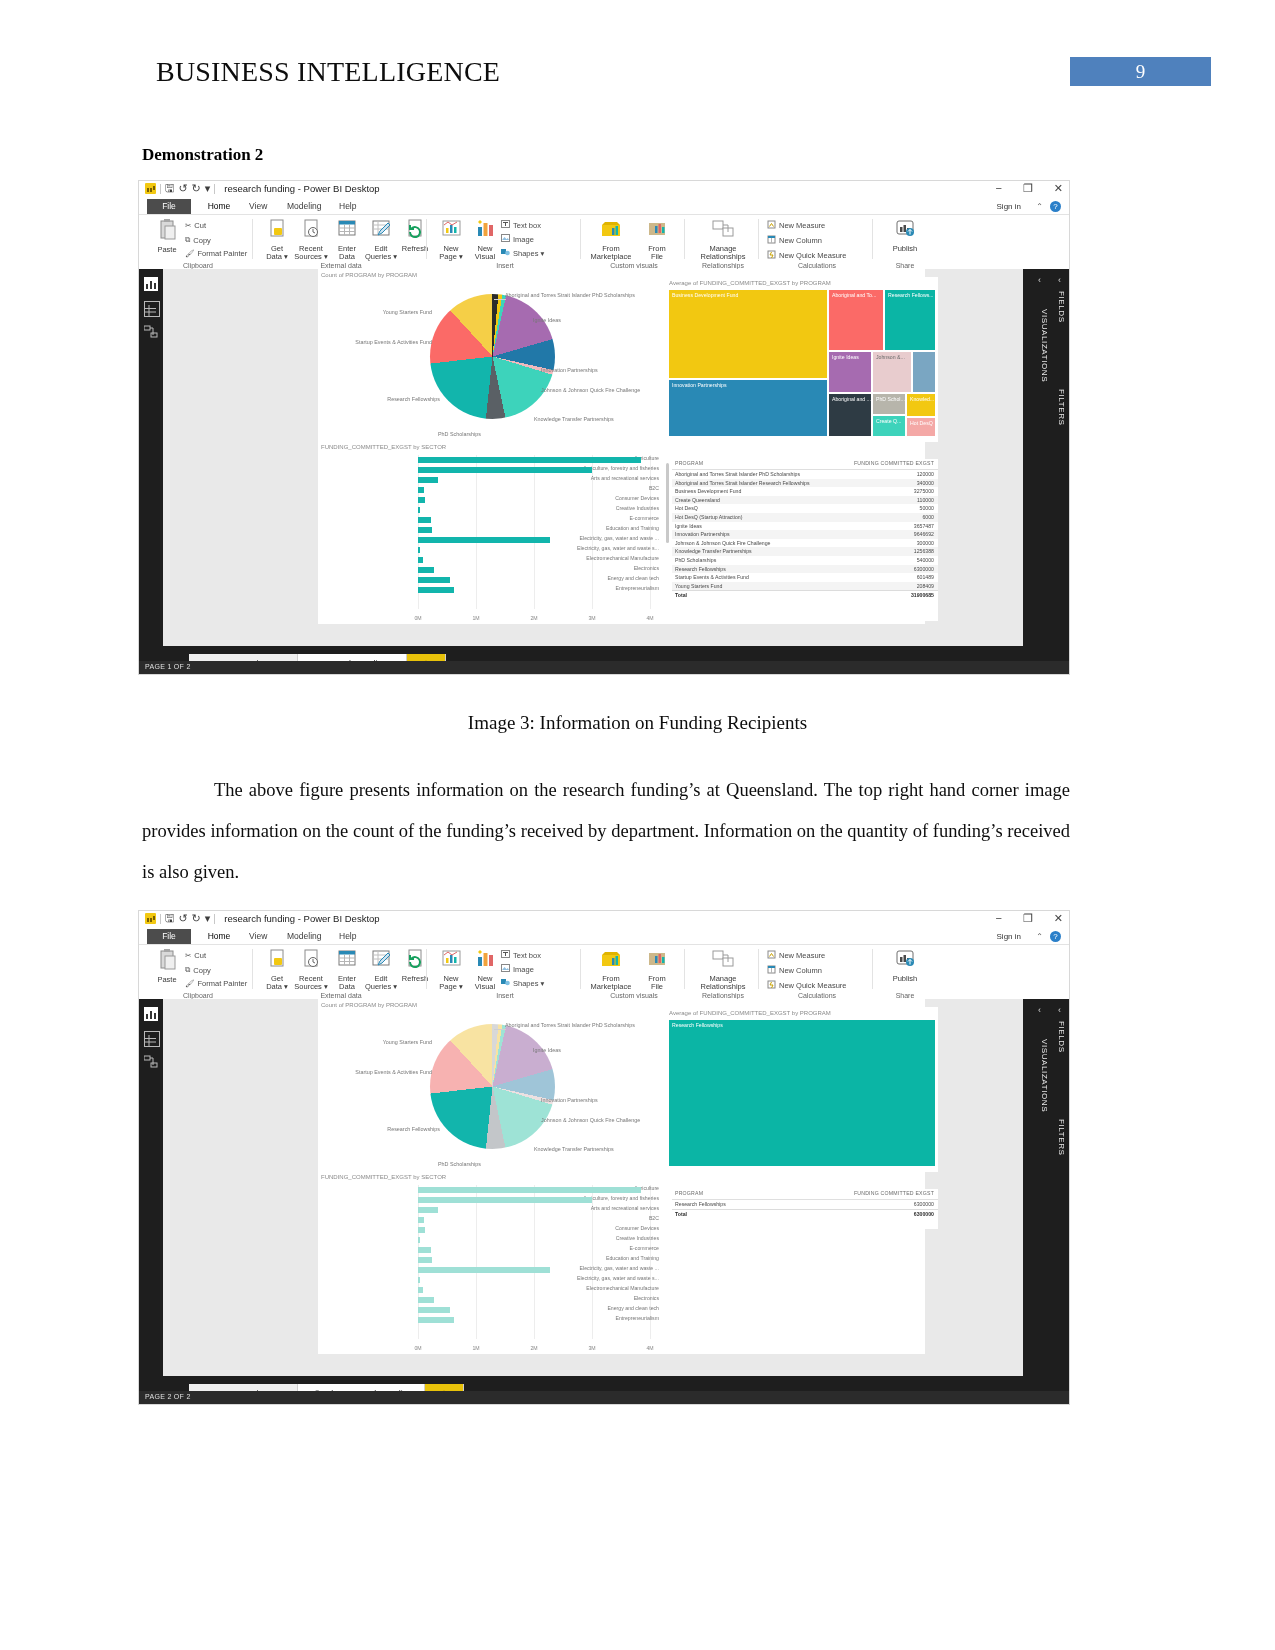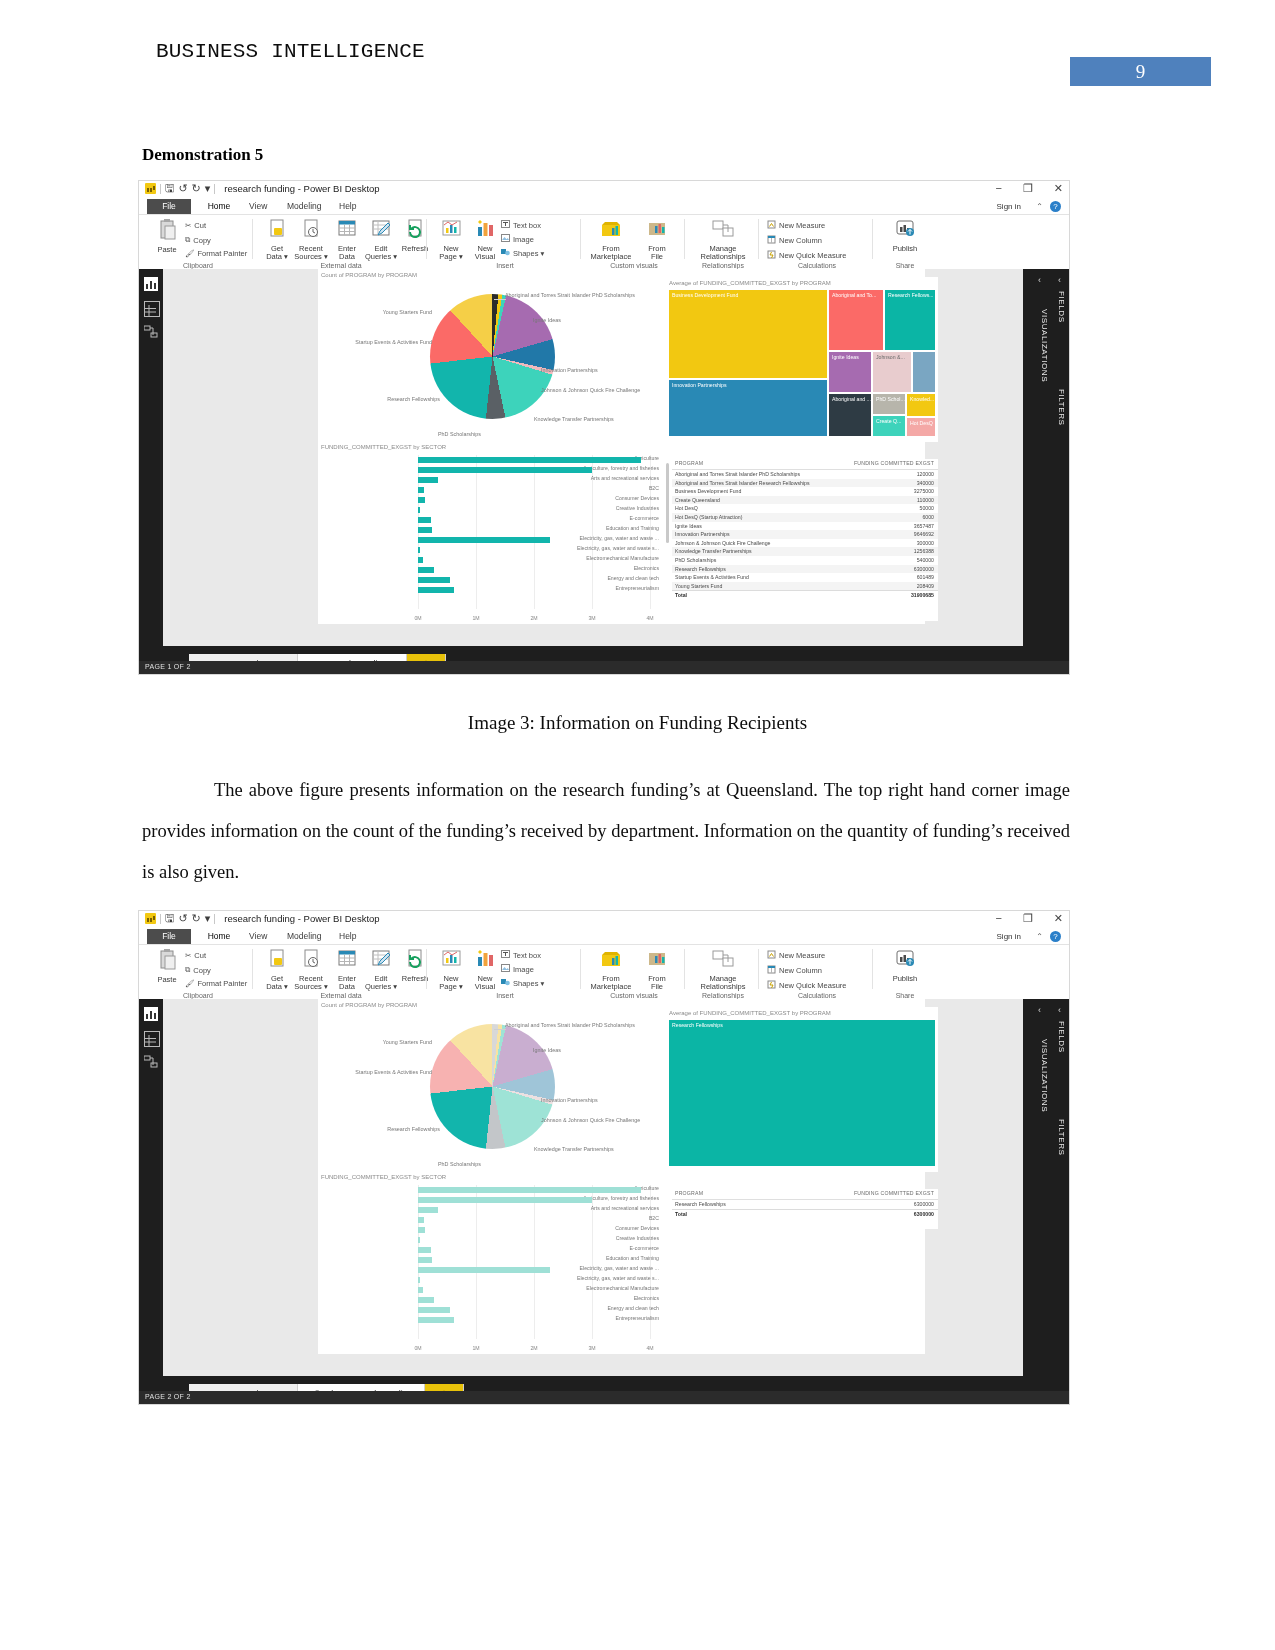--- a/index.html
+++ b/index.html
@@ -4,22 +4,22 @@
 <style>
   html,body{margin:0;padding:0;}
   body{
     width:1275px;height:1650px;background:#ffffff;
     font-family:"Liberation Serif", serif;
     position:relative;overflow:hidden;
   }
   
   .doc-header{position:absolute;left:0;top:0;width:1275px;height:110px;}
   .doc-title{
-    position:absolute;left:156px;top:40px;
-    font-family:Liberation Mono, monospace;font-size:21px;color:#0d0d0d;
+    position:absolute;left:156px;top:56px;
+    font-family:Liberation Serif, serif;font-size:28px;color:#0d0d0d;
     letter-spacing:.2px;
   }
   .page-num-box{
     position:absolute;left:1070px;top:57px;width:141px;height:29px;
     background:#4f81bd;
   }
   .page-num{
     position:absolute;left:0;top:0;width:141px;height:29px;
     display:flex;align-items:center;justify-content:center;
     color:#ffffff;font-family:"Liberation Serif", serif;font-size:19px;
@@ -142,21 +142,21 @@
 </head>
 <body>
 
 <div class="doc-header">
   <div class="doc-title">BUSINESS INTELLIGENCE</div>
   <div class="page-num-box">
     <div class="page-num">9</div>
   </div>
 </div>
 
-<div class="demo-title">Demonstration 5</div>
+<div class="demo-title">Demonstration 2</div>
 
 <div class="pbi pbi-1">
 
   <div class="titlebar">
     <div class="tb-left">
       <div class="tb-logo"></div>
       <div class="tb-sep"></div>
       <div class="tb-ico">🖫</div>
       <div class="tb-ico">↺</div>
       <div class="tb-ico">↻</div>

